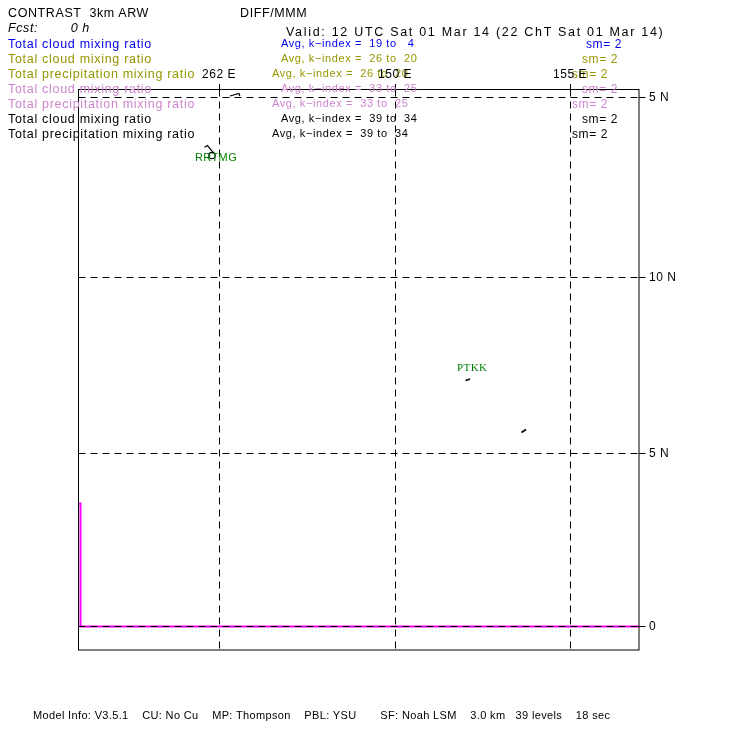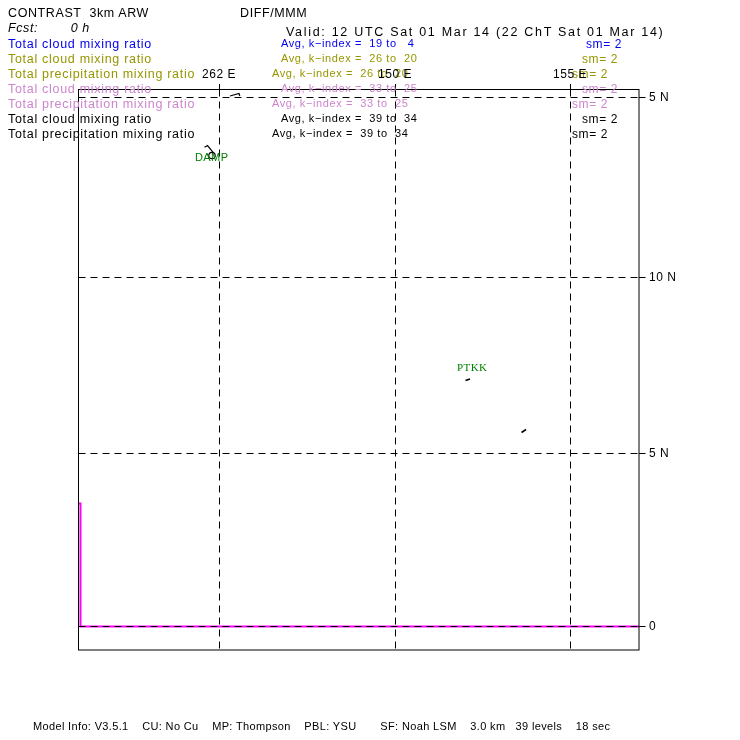--- a/index.html
+++ b/index.html
@@ -23,21 +23,21 @@
   .h-row.first .sm{left:586px;}
   .c-blue{color:#0000EE;}
   .c-olive{color:#969600;}
   .c-violet{color:#CD85CD;}
   .c-black{color:#000000;}
   
   .xlab{position:absolute;top:67px;transform:translateX(-50%);font-size:12px;letter-spacing:0.5px;white-space:pre;}
   .ylab{position:absolute;left:649px;transform:translateY(-50%);font-size:12px;letter-spacing:0.5px;white-space:pre;}
   .station{position:absolute;color:#008000;font-size:11px;letter-spacing:0.4px;white-space:pre;}
   
-  .foot{position:absolute;white-space:pre;font-size:11px;letter-spacing:0.35px;margin-top:11px;}
+  .foot{position:absolute;white-space:pre;font-size:11px;letter-spacing:0.35px;}
   svg{position:absolute;left:0;top:0;}
 </style>
 </head>
 <body>
 
 <div id="canvas">
 
   <svg width="740" height="740" viewBox="0 0 740 740">
 
     <g>
@@ -117,18 +117,18 @@
 
   <span class="xlab" style="left:219px;">262 E</span>
   <span class="xlab" style="left:395px;">150 E</span>
   <span class="xlab" style="left:570px;">155 E</span>
 
   <span class="ylab" style="top:97px;">5 N</span>
   <span class="ylab" style="top:277px;">10 N</span>
   <span class="ylab" style="top:453px;">5 N</span>
   <span class="ylab" style="top:626px;">0</span>
 
-  <span class="station" style="left:195px;top:151px;">DAMP</span>
+  <span class="station" style="left:195px;top:151px;">RRTMG</span>
   <span class="station" style="left:457px;top:361px;font-family:Liberation Serif, serif;">PTKK</span>
 
   <span class="foot" style="left:33px;top:709px;">Model Info: V3.5.1    CU: No Cu    MP: Thompson    PBL: YSU       SF: Noah LSM    3.0 km   39 levels    18 sec</span>
 
 </div>
 
 </body></html>

